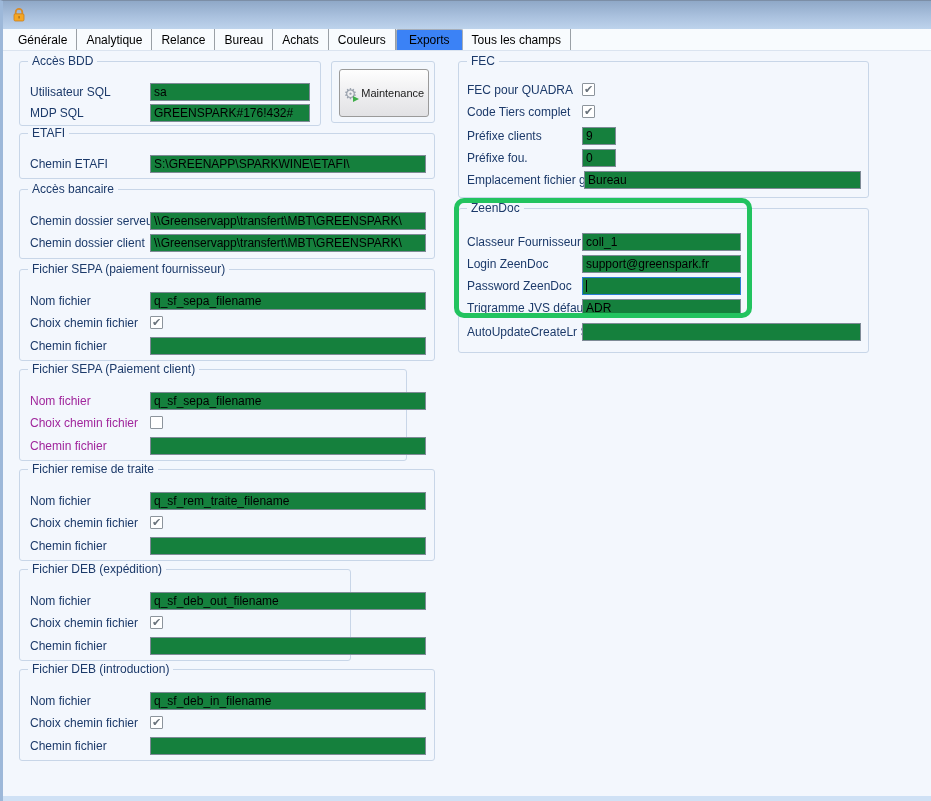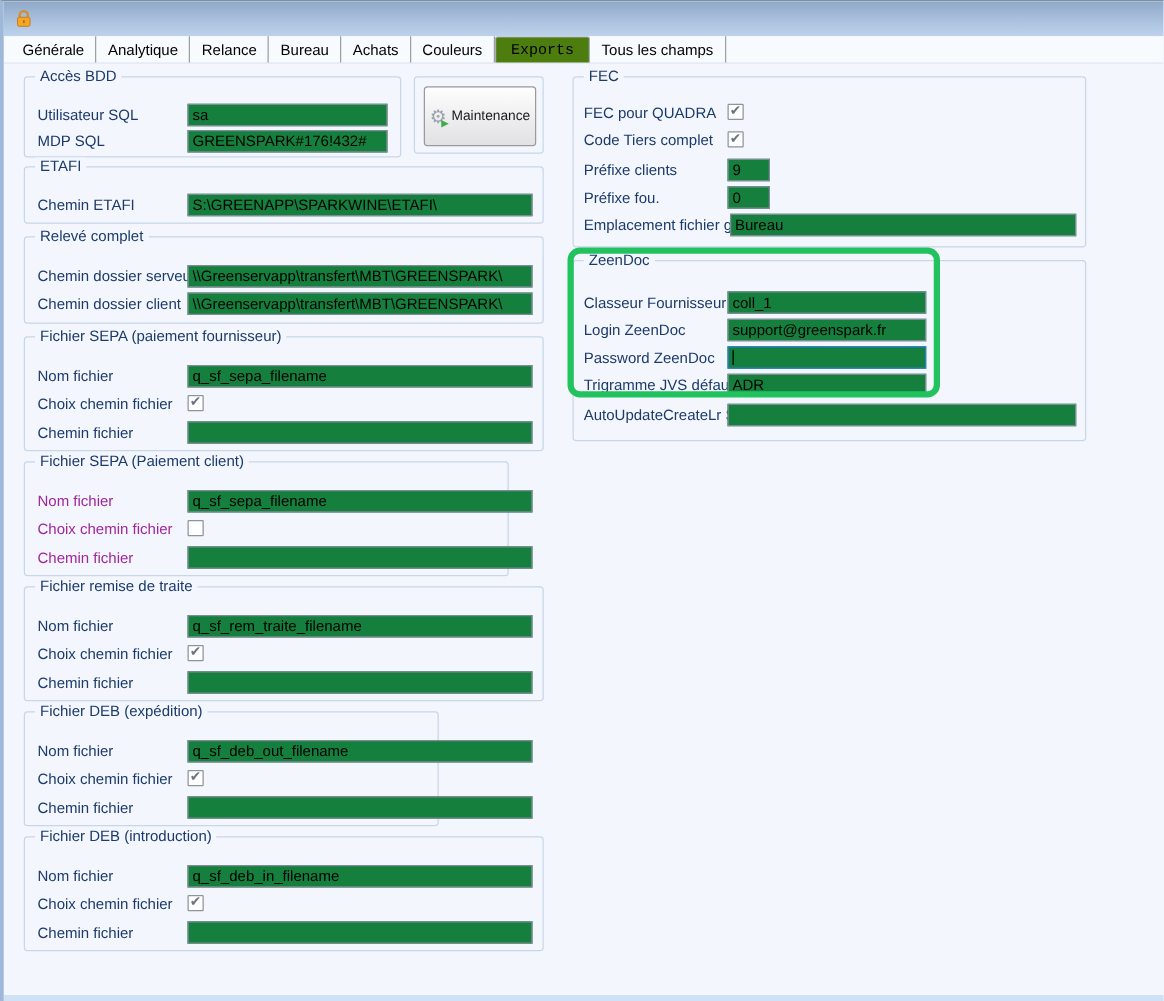--- a/index.html
+++ b/index.html
@@ -8,22 +8,22 @@
   .window { position:relative; width:931px; height:801px; overflow:hidden; background:#f3f7fd;
             border-left:3px solid #9db8d9; border-top:1px solid #7c8ea6; }
   .titlebar { position:absolute; left:0; top:0; width:100%; height:28px;
               background:linear-gradient(#8fa8c7,#aac1de 55%,#bdd3ec);
               display:flex; align-items:center; padding-left:8px; }
   .titlebar .ttl { margin-left:7px; color:#0d0d0d; font-size:12.5px; }
   .tabbar { position:absolute; left:0; top:28px; width:100%; height:22px; background:#f8fbfe;
             border-bottom:1px solid #dbe4f0; display:flex; align-items:stretch; padding-left:6px; }
   .tab { display:flex; align-items:center; padding:0 9px; color:#000; cursor:default;
          border-right:1px solid #9aa0a6; white-space:nowrap; }
-  .tab.active { background:#4d7c0f; border:1px solid #a5adb8; border-bottom:none;
-                border-radius:2px 2px 0 0; padding:0 12px;font-family:Liberation Mono, monospace; }
+  .tab.active { background:#3b82f6; border:1px solid #a5adb8; border-bottom:none;
+                border-radius:2px 2px 0 0; padding:0 12px; }
   .client { position:absolute; left:0; top:50px; width:100%; height:745px; background:#f3f7fd; }
   .group { position:absolute; border:1px solid #c8d6e8; border-radius:3px; background:#f3f7fd; }
   .gtitle { position:absolute; top:-8px; left:8px; background:#f3f7fd; padding:0 4px;
             color:#1c3a6a; white-space:nowrap; }
   .lbl { position:absolute; color:#1c3a6a; line-height:18px; white-space:nowrap; }
   .purple .lbl { color:#a0269c; }
   .txt { position:absolute; height:18px; border:1px solid #7e8a96; background:#15803d;
          font-family:"Liberation Sans", sans-serif; font-size:12px; color:#000;
          padding:0 3px; border-radius:0; }
   .txt.focused { border:1px solid #2b7cd3; }
@@ -85,21 +85,21 @@
       </div>
     </div>
 
     <div class="group" style="left:16px;top:82px;width:416px;height:46px">
       <span class="gtitle">ETAFI</span>
       <span class="lbl" style="left:10px;top:21px">Chemin ETAFI</span>
       <input class="txt" style="left: 130px; top: 21px; width: 276px;" value="S:\GREENAPP\SPARKWINE\ETAFI\">
     </div>
 
     <div class="group" style="left:16px;top:138px;width:416px;height:70px">
-      <span class="gtitle">Relevé complet</span>
+      <span class="gtitle">Accès bancaire</span>
       <span class="lbl" style="left:10px;top:22px">Chemin dossier serveur</span>
       <input class="txt" style="left: 130px; top: 22px; width: 276px;" value="\\Greenservapp\transfert\MBT\GREENSPARK\">
       <span class="lbl" style="left:10px;top:44px">Chemin dossier client</span>
       <input class="txt" style="left: 130px; top: 44px; width: 276px;" value="\\Greenservapp\transfert\MBT\GREENSPARK\">
     </div>
 
     <div class="group" style="left:16px;top:218px;width:416px;height:92px">
       <span class="gtitle">Fichier SEPA (paiement fournisseur)</span>
       <span class="lbl" style="left:10px;top:22px">Nom fichier</span>
       <input class="txt" style="left: 130px; top: 22px; width: 276px;" value="q_sf_sepa_filename">

